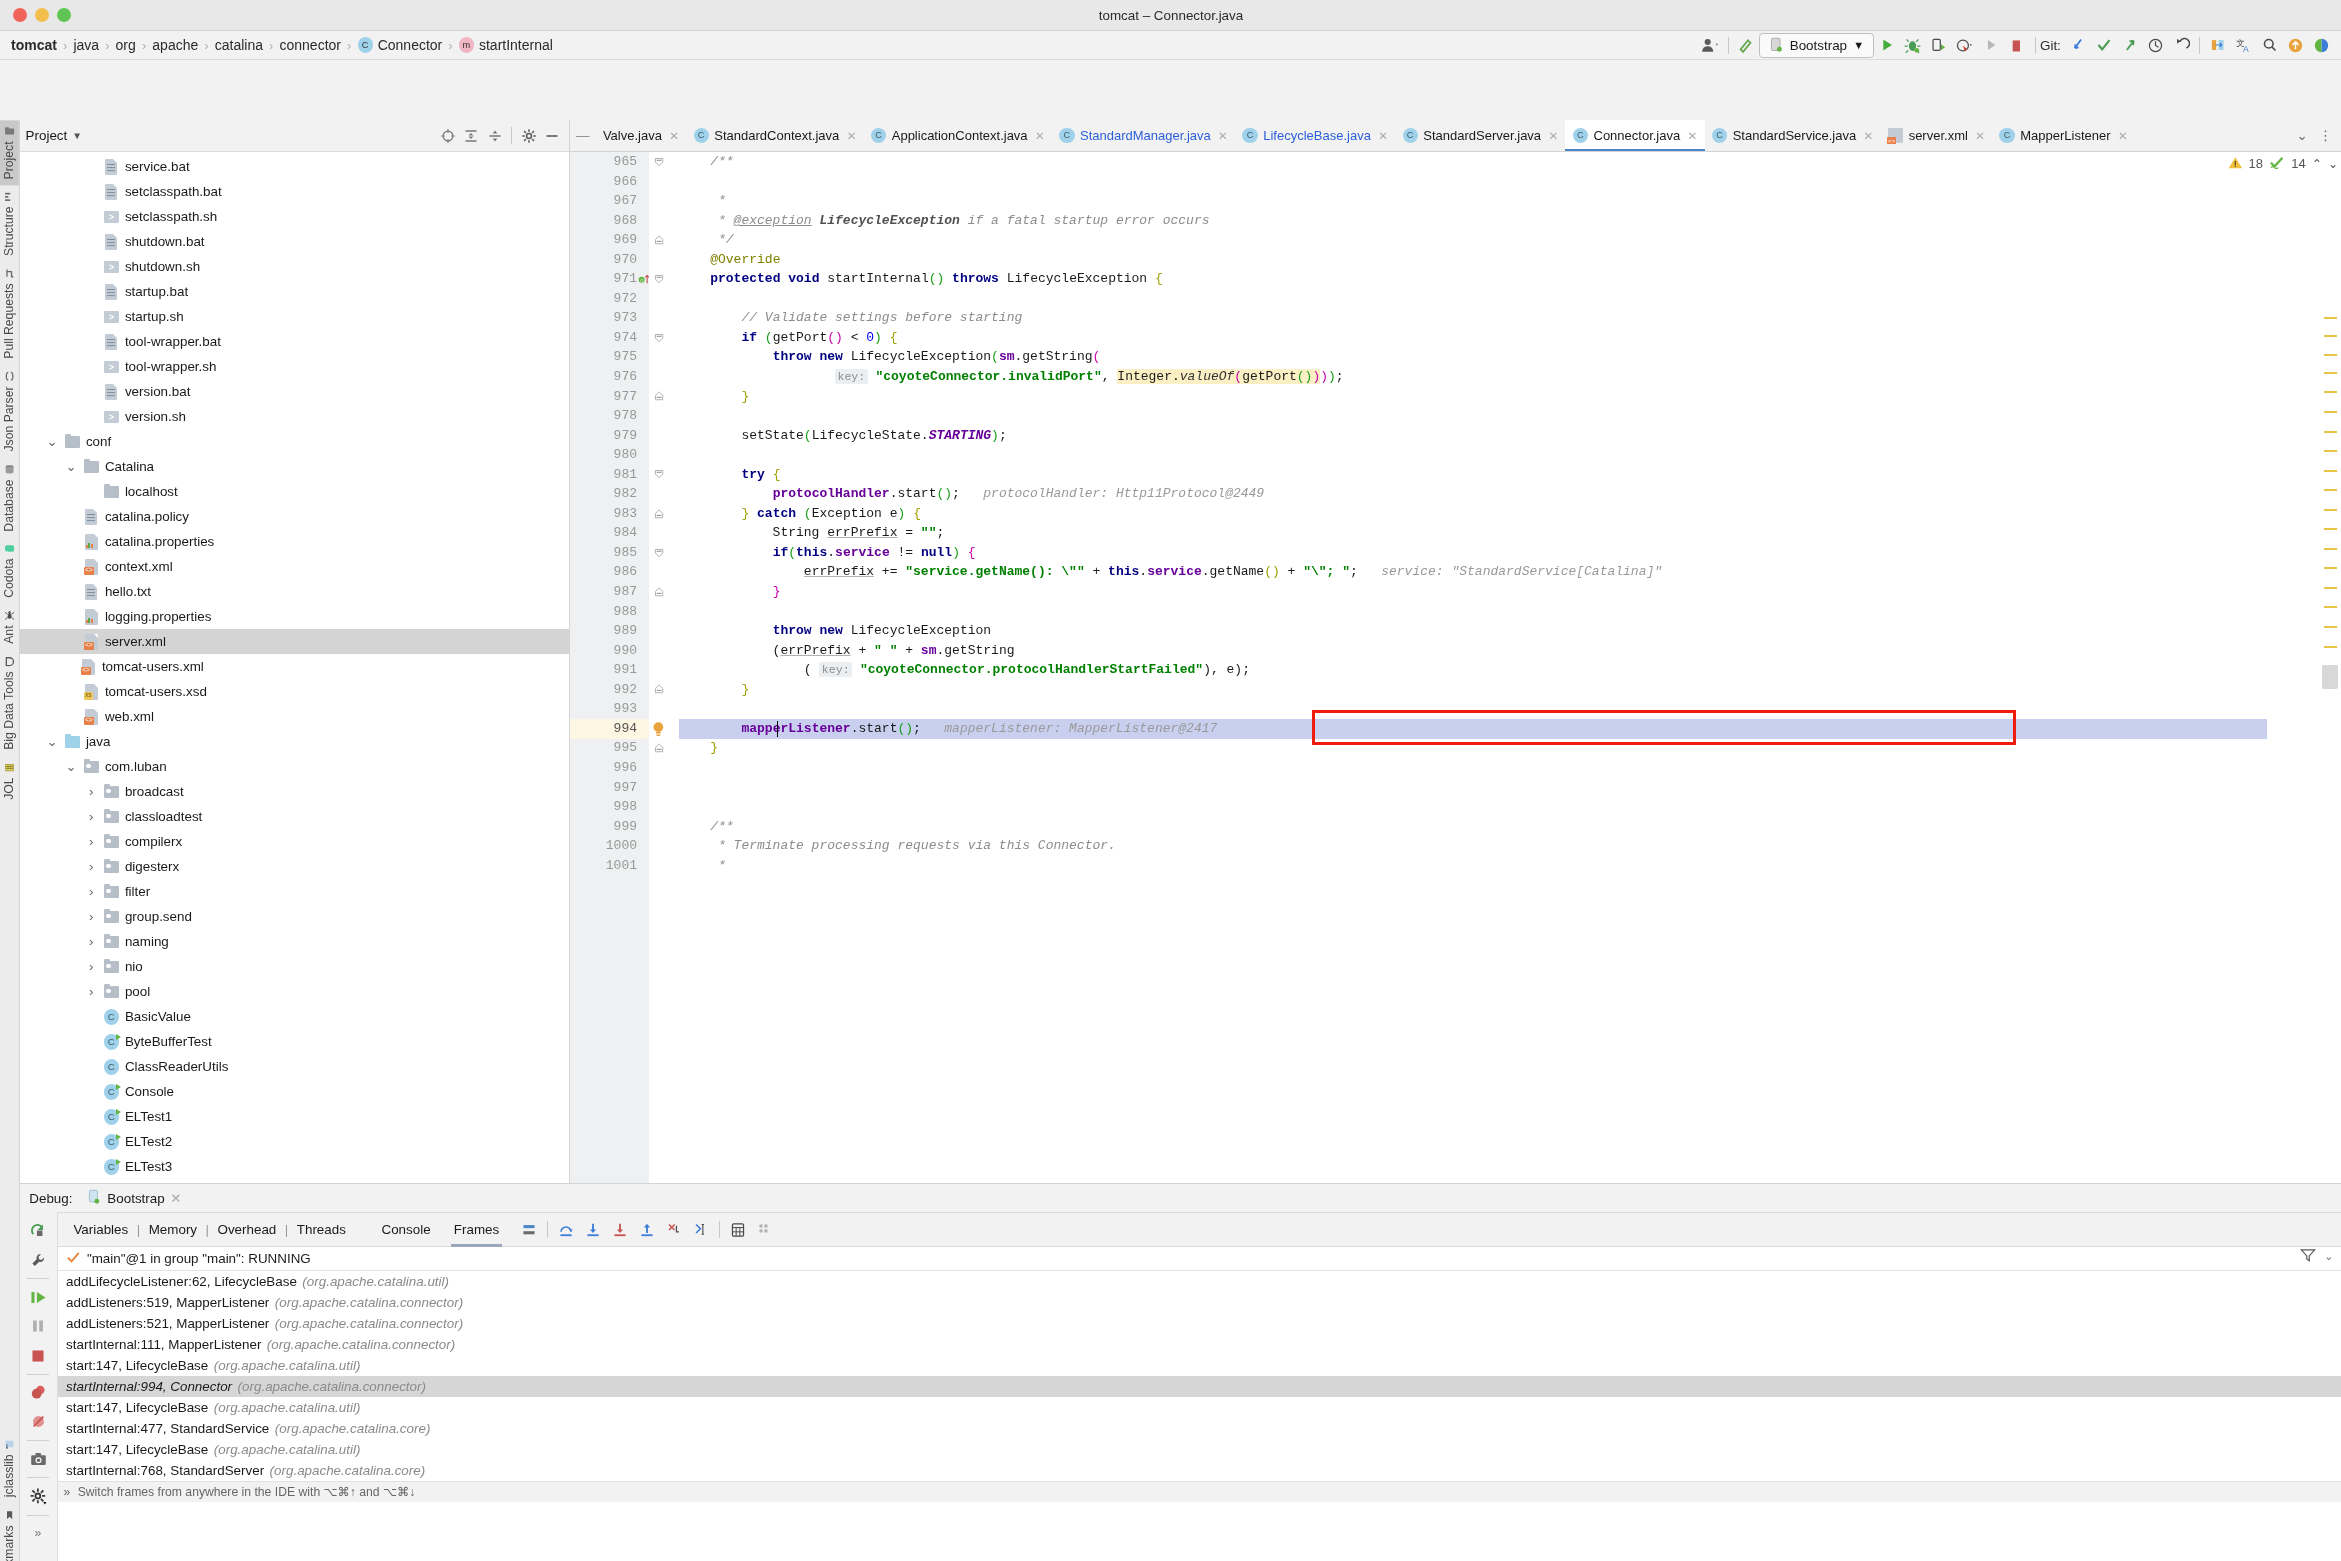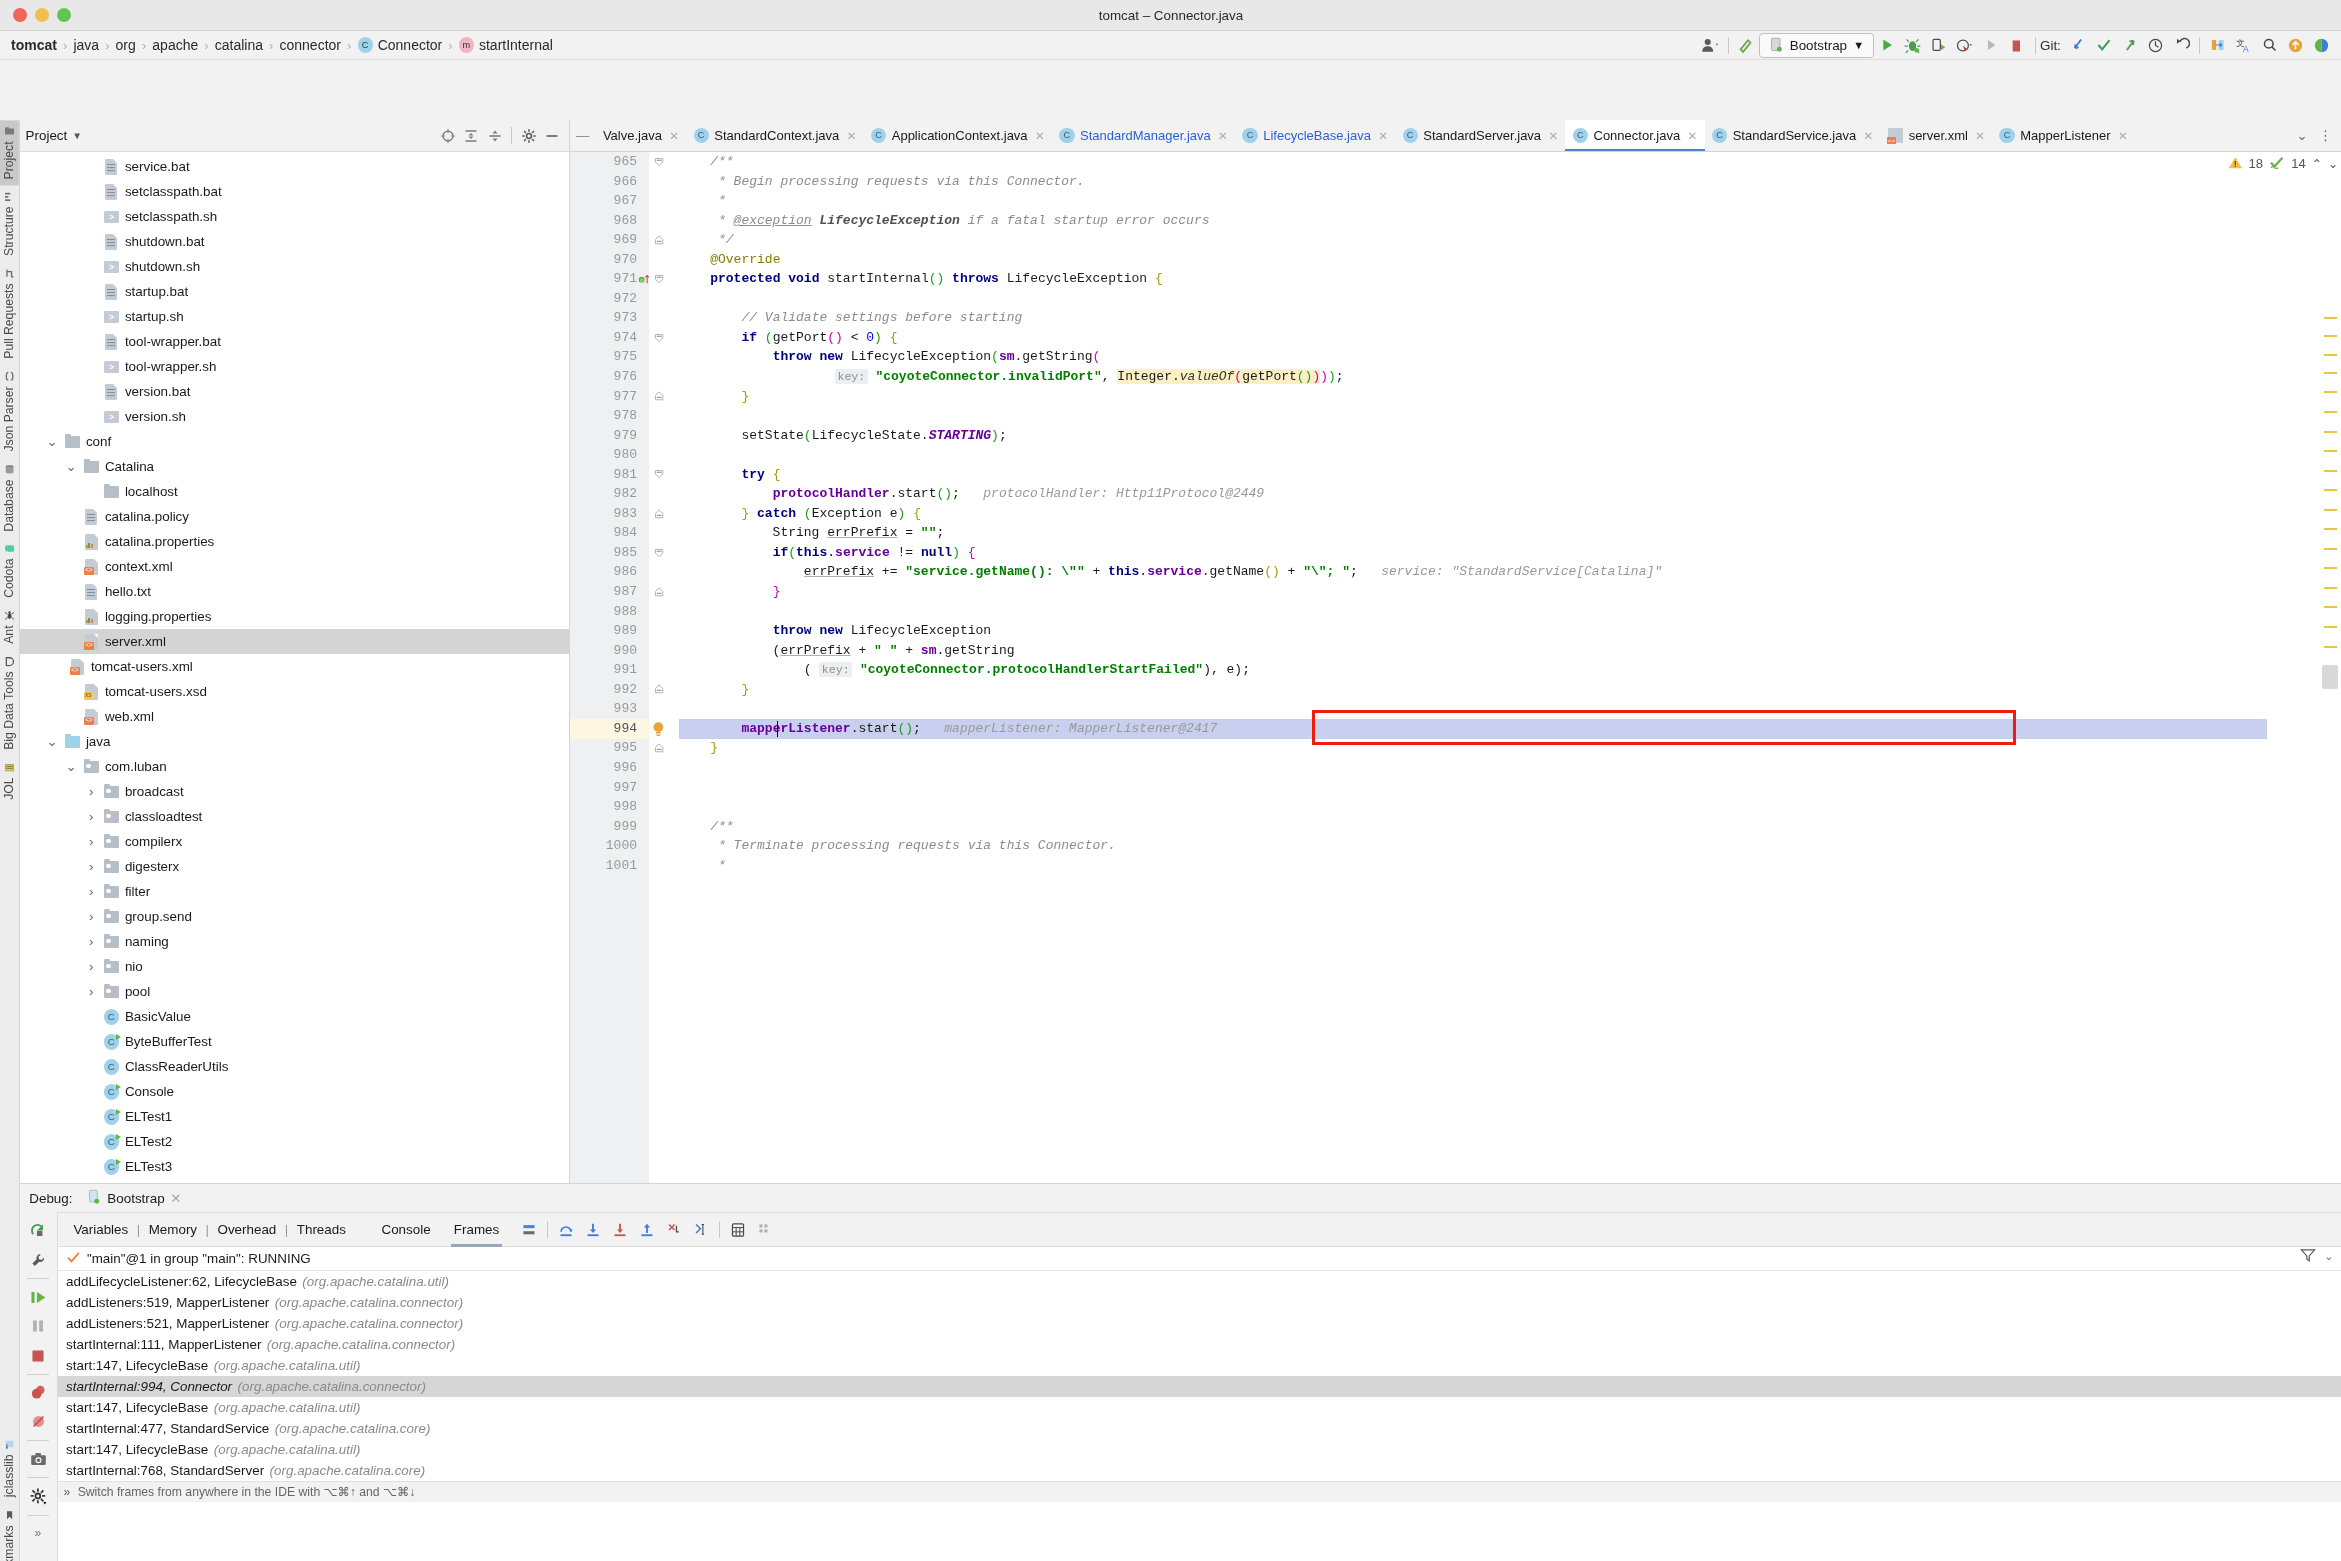--- a/index.html
+++ b/index.html
@@ -655,21 +655,21 @@
         </div>
         <div class="trow sel" style="padding-left:45px;">
           <span class="tarrow"></span>
           <span class="tico">
             <span class="ic-xml">
               <i class="tag">&lt;&gt;</i>
             </span>
           </span>
           <span class="tlabel">server.xml</span>
         </div>
-        <div class="trow" style="padding-left:31px;">
+        <div class="trow" style="padding-left:42px;">
           <span class="tarrow"></span>
           <span class="tico">
             <span class="ic-xml">
               <i class="tag">&lt;&gt;</i>
             </span>
           </span>
           <span class="tlabel">tomcat-users.xml</span>
         </div>
         <div class="trow" style="padding-left:45px;">
           <span class="tarrow"></span>
@@ -968,21 +968,20 @@
               <rect x="8" y="18" width="8" height="2.5" fill="#e8a33d"></rect>
               <rect x="9" y="22" width="6" height="2.5" fill="#e8a33d"></rect>
             </svg></div>
           <div style="position:absolute;top:590px;left:3.7px;"><svg width="12.2" height="12.2" viewBox="0 0 20 20">
               <path d="M10 3 l6 6 v7 H4 V9z" fill="none" stroke="#b0b0b0" stroke-width="1.6"></path>
               <path d="M6 12 h8" stroke="#8a8a8a" stroke-width="1.6"></path>
             </svg></div>
         </div>
       <div id="code">
           <div class="cl" style="position:absolute;top:0px;left:0;right:0;"><span class="cm" style="">    /**</span></div>
-          <div class="cl" style="position:absolute;top:19.5px;left:0;right:0;"><span class="cm" style="">     * Begin processing requests via this Connector.</span></div>
           <div class="cl" style="position:absolute;top:39px;left:0;right:0;"><span class="cm" style="">     *</span></div>
           <div class="cl" style="position:absolute;top:59px;left:0;right:0;"><span class="cm" style="">     * </span><span class="cmtag" style="">@exception</span><span class="cm" style=""> </span><span class="cmb" style="">LifecycleException</span><span class="cm" style=""> if a fatal startup error occurs</span></div>
           <div class="cl" style="position:absolute;top:78px;left:0;right:0;"><span class="cm" style="">     */</span></div>
           <div class="cl" style="position:absolute;top:98px;left:0;right:0;"><span class="" style="">    </span><span class="an" style="">@Override</span></div>
           <div class="cl" style="position:absolute;top:117px;left:0;right:0;"><span class="" style="">    </span><span class="kw" style="">protected</span><span class="" style=""> </span><span class="kw" style="">void</span><span class="" style=""> startInternal</span><span class="br3" style="">()</span><span class="" style=""> </span><span class="kw" style="">throws</span><span class="" style=""> LifecycleException </span><span class="br1" style="">{</span></div>
           <div class="cl" style="position:absolute;top:137px;left:0;right:0;">&nbsp;</div>
           <div class="cl" style="position:absolute;top:156px;left:0;right:0;"><span class="" style="">        </span><span class="cm" style="">// Validate settings before starting</span></div>
           <div class="cl" style="position:absolute;top:176px;left:0;right:0;"><span class="" style="">        </span><span class="kw" style="">if</span><span class="" style=""> </span><span class="br3" style="">(</span><span class="" style="">getPort</span><span class="br2" style="">()</span><span class="" style=""> &lt; </span><span class="num" style="">0</span><span class="br3" style="">)</span><span class="" style=""> </span><span class="br1" style="">{</span></div>
           <div class="cl" style="position:absolute;top:195px;left:0;right:0;"><span class="" style="">            </span><span class="kw" style="">throw</span><span class="" style=""> </span><span class="kw" style="">new</span><span class="" style=""> LifecycleException</span><span class="br3" style="">(</span><span class="fld" style="">sm</span><span class="" style="">.getString</span><span class="br2" style="">(</span></div>
           <div class="cl" style="position:absolute;top:215px;left:0;right:0;"><span class="" style="">                    </span><span class="hintkey" style="">key:</span><span class="" style=""> </span><span class="st" style="">"coyoteConnector.invalidPort"</span><span class="" style="">, </span><span class="" style="background:#fbf0c4;">Integer.</span><span class="stm" style="background:#fbf0c4;">valueOf</span><span class="br2" style="background:#fbf0c4;">(</span><span class="" style="background:#fbf0c4;">getPort</span><span class="br3" style="background:#fbf0c4;">()</span><span class="br2" style="background:#fbf0c4;">)</span><span class="br2" style="">)</span><span class="br3" style="">)</span><span class="" style="">;</span></div>

